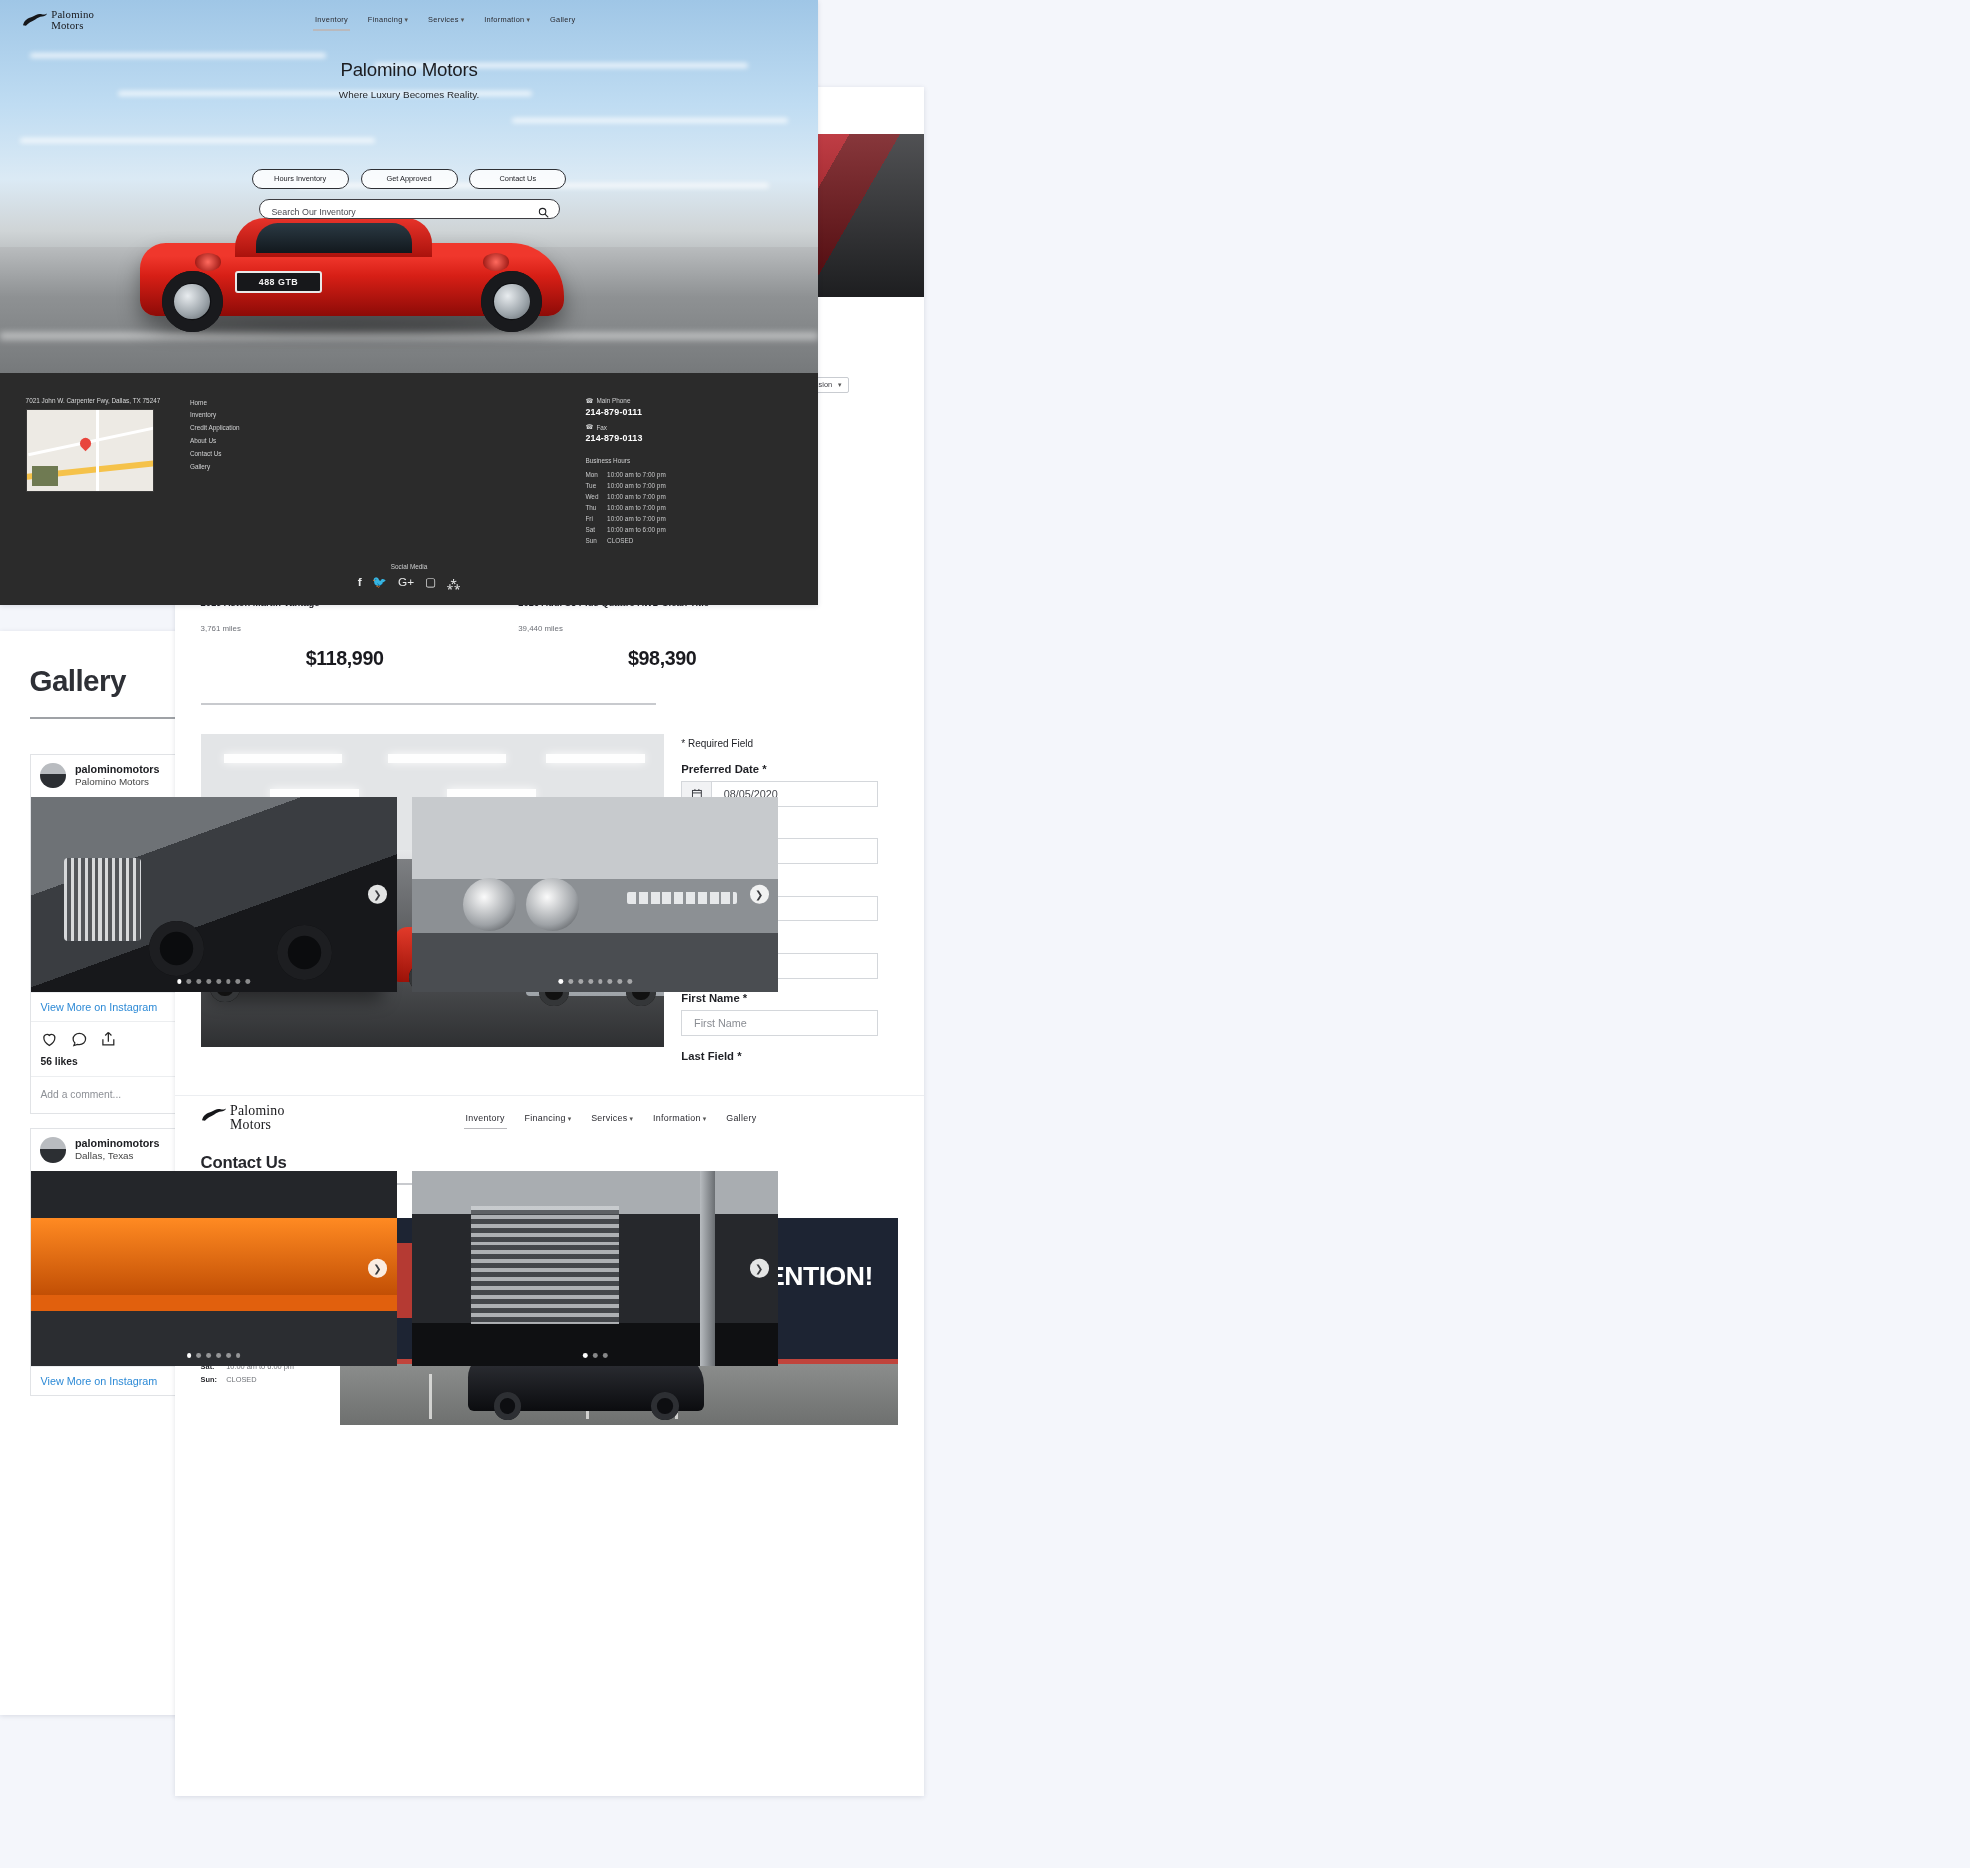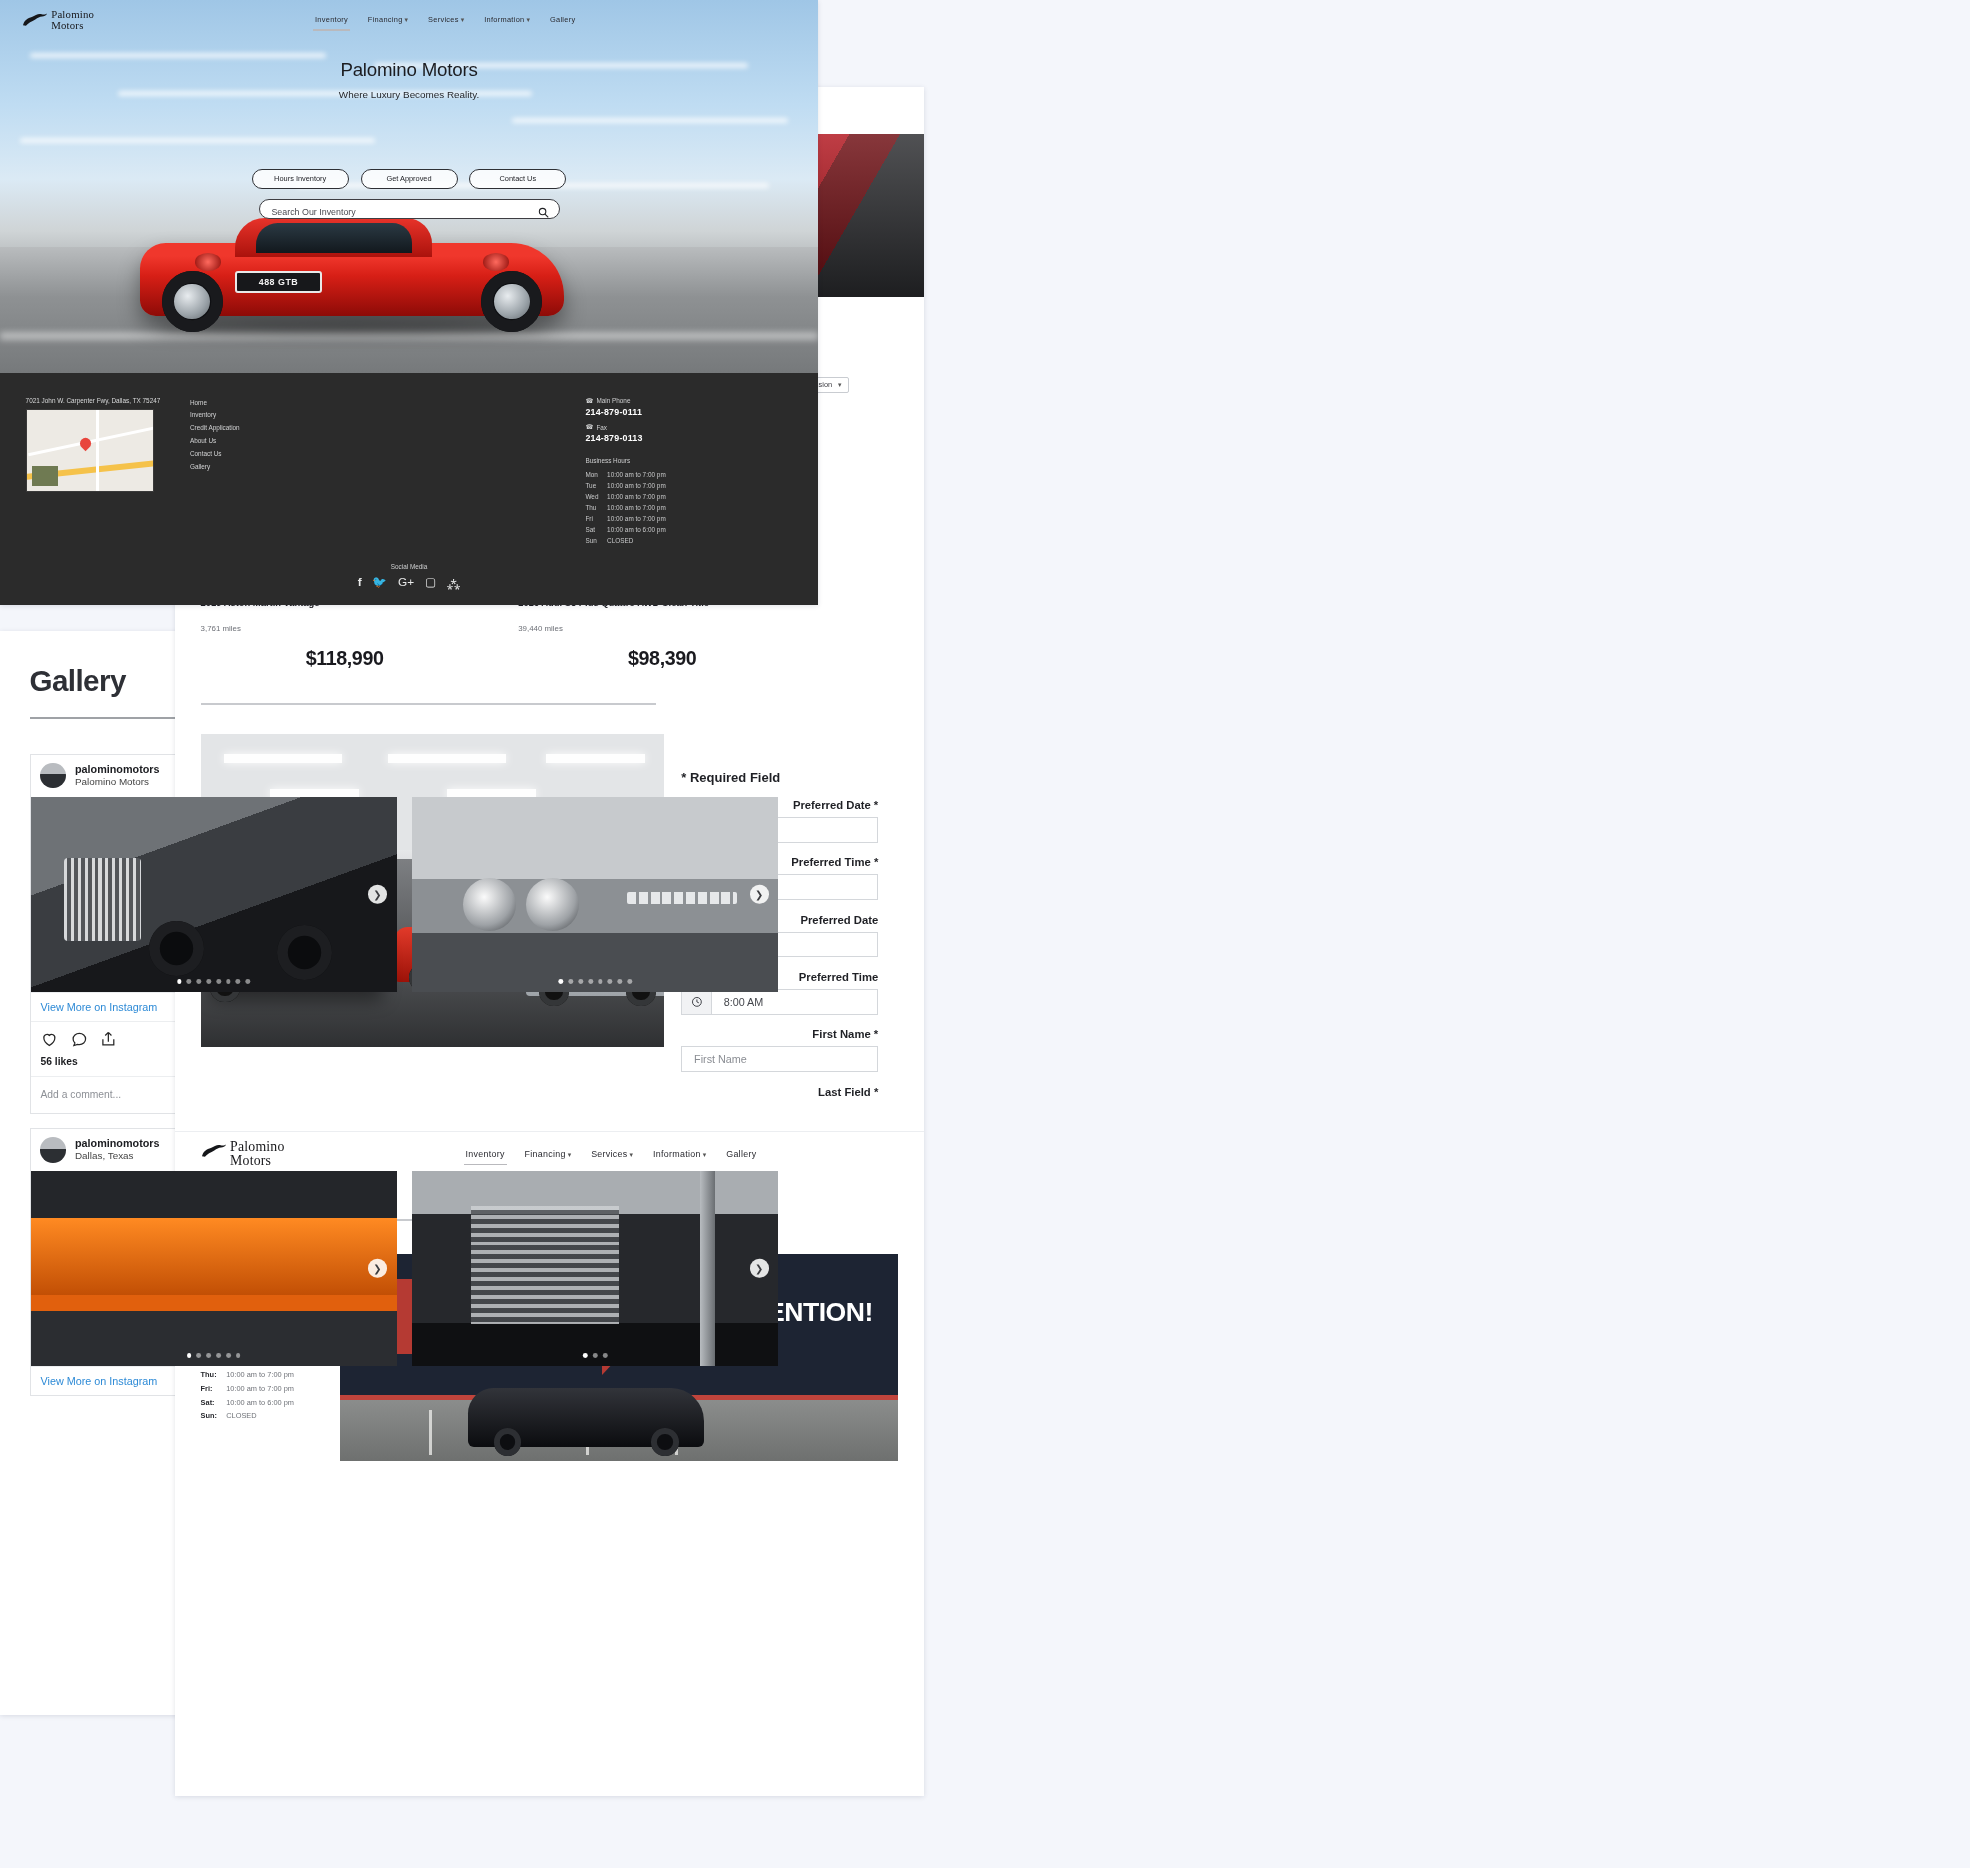--- a/index.html
+++ b/index.html
@@ -161,22 +161,22 @@
   .sc-red { left:193px; width:138px; bottom:65px; height:55px;
     background:linear-gradient(180deg,#e23a2a,#9c1208); border-radius:13.8px 21.7px 4.9px 4.9px; }
   .sc-silver { left:325px; width:144px; height:102px; bottom:51px;
     background:linear-gradient(180deg,#e9ebed,#9ea3a8); border-radius:9.9px 9.9px 3.9px 3.9px; }
   .sc-silver .grl { position:absolute; left:23.6px; top:33px; width:93px; height:43px;
     background:repeating-linear-gradient(90deg,#b9bcc0 0 3px,#6e7378 3px 5.9px); }
   .plate { position:absolute; left:51px; bottom:9.9px; width:43px; height:13.8px;
     background:#fff; border:1px solid #aaa; }
 
   .form-col { width:197px; padding-top:3.9px; }
-  .req { font-size:13px; font-weight:bold; color:#1f2025;margin-top:32px; }
-  .flbl { font-size:11.3px; font-weight:bold; color:#1f2025; margin-top:13.8px;text-align:right; }
+  .req { font-size:10px; font-weight:normal; color:#1f2025; }
+  .flbl { font-size:11.3px; font-weight:bold; color:#1f2025; margin-top:13.8px; }
   .finput { margin-top:5.9px; height:25.6px; border:1px solid #d4d7db; display:flex;
     align-items:center; background:#fff; }
   .finput .ic { width:29.6px; height:100%; background:#f1f2f4; border-right:1px solid #d4d7db;
     display:flex; align-items:center; justify-content:center; }
   .finput .val { padding-left:11.8px; font-size:10.8px; color:#44464c; }
   .finput.plain { padding-left:11.8px; font-size:10.8px; color:#8a8d93; }
 
   .footer-nav { margin-top:33px; height:45px; display:flex; align-items:center;
     padding:0 25.6px; border-top:1px solid #eceef1; }
   .cu-wrap { padding:13.8px 25.6px 0; }

